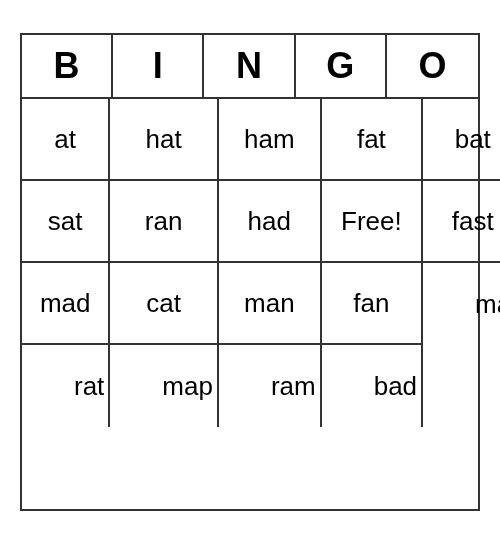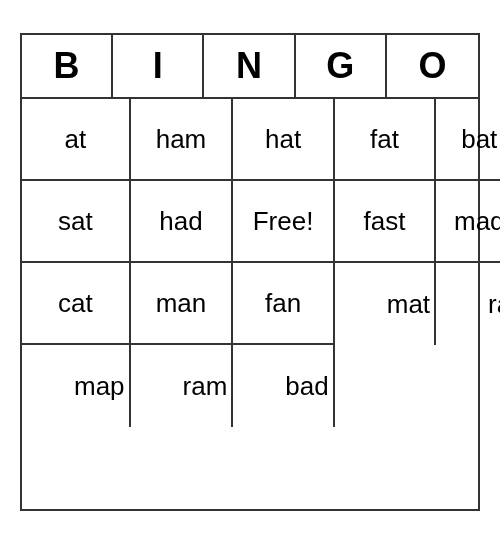--- a/index.html
+++ b/index.html
@@ -74,25 +74,26 @@
 <div class="bingo-card">
   <div class="bingo-header">
   <div class="bingo-header-cell">B</div>
       <div class="bingo-header-cell">I</div>
       <div class="bingo-header-cell">N</div>
       <div class="bingo-header-cell">G</div>
       <div class="bingo-header-cell">O</div>
     </div>
   <div class="bingo-grid">
   <div class="bingo-cell">at</div>
+      <div class="bingo-cell">hat</div>
       <div class="bingo-cell">ham</div>
-      <div class="bingo-cell">hat</div>
       <div class="bingo-cell">fat</div>
       <div class="bingo-cell">bat</div>
       <div class="bingo-cell">sat</div>
+      <div class="bingo-cell">ran</div>
       <div class="bingo-cell">had</div>
       <div class="bingo-cell">Free!</div>
       <div class="bingo-cell">fast</div>
       <div class="bingo-cell">mad</div>
       <div class="bingo-cell">cat</div>
       <div class="bingo-cell">man</div>
       <div class="bingo-cell">fan</div>
       <div class="bingo-cell">mat</div>
       <div class="bingo-cell">rat</div>
       <div class="bingo-cell">map</div>

